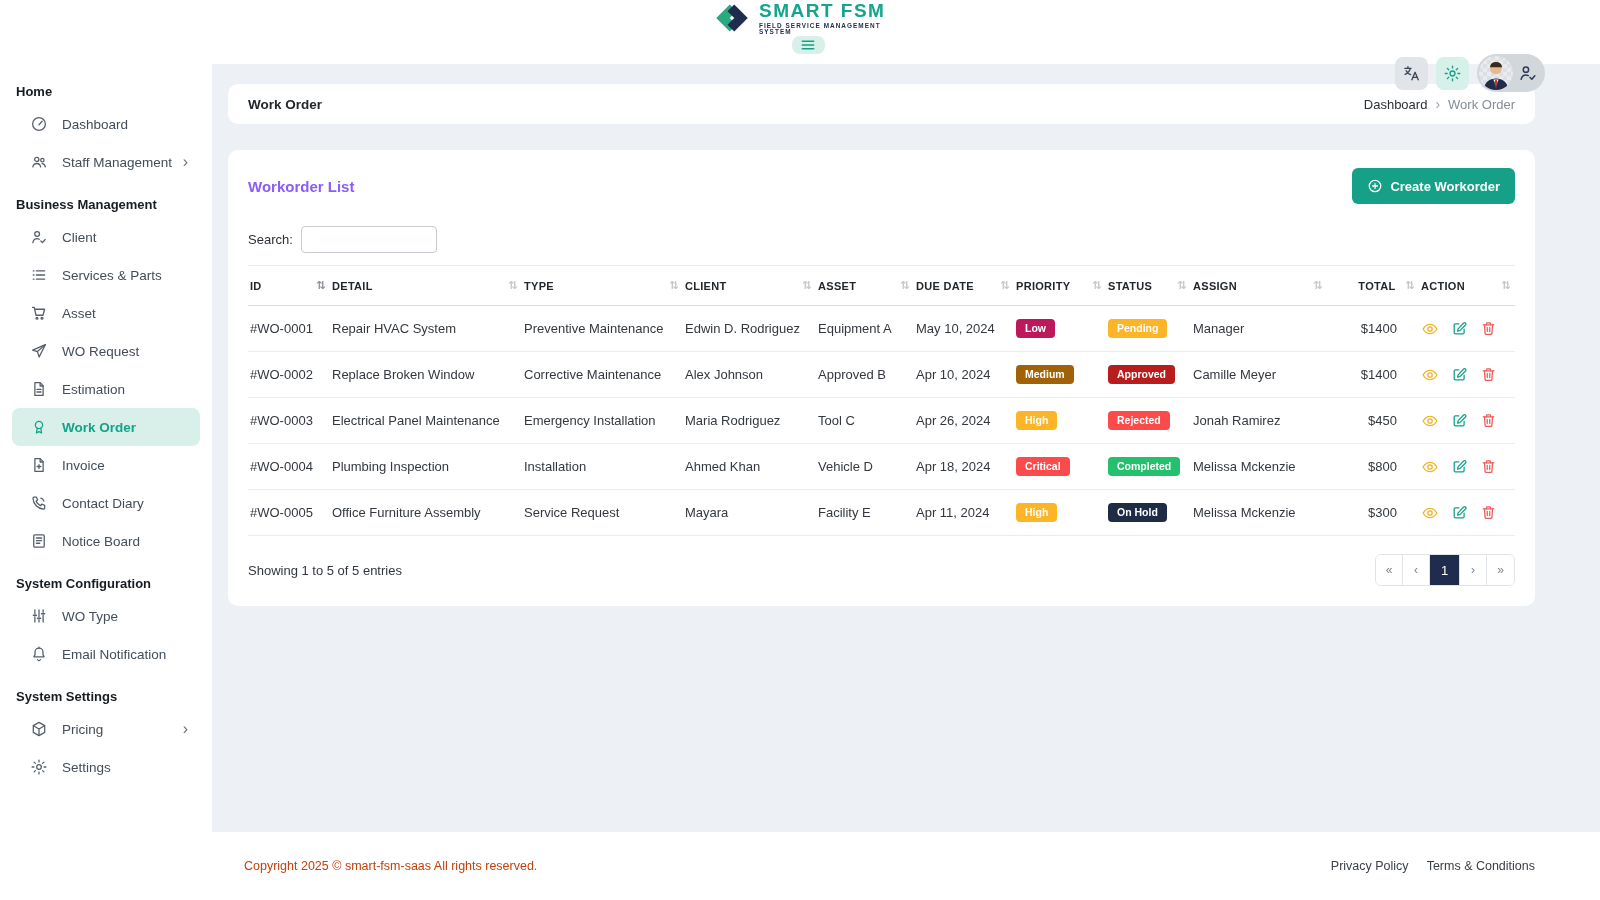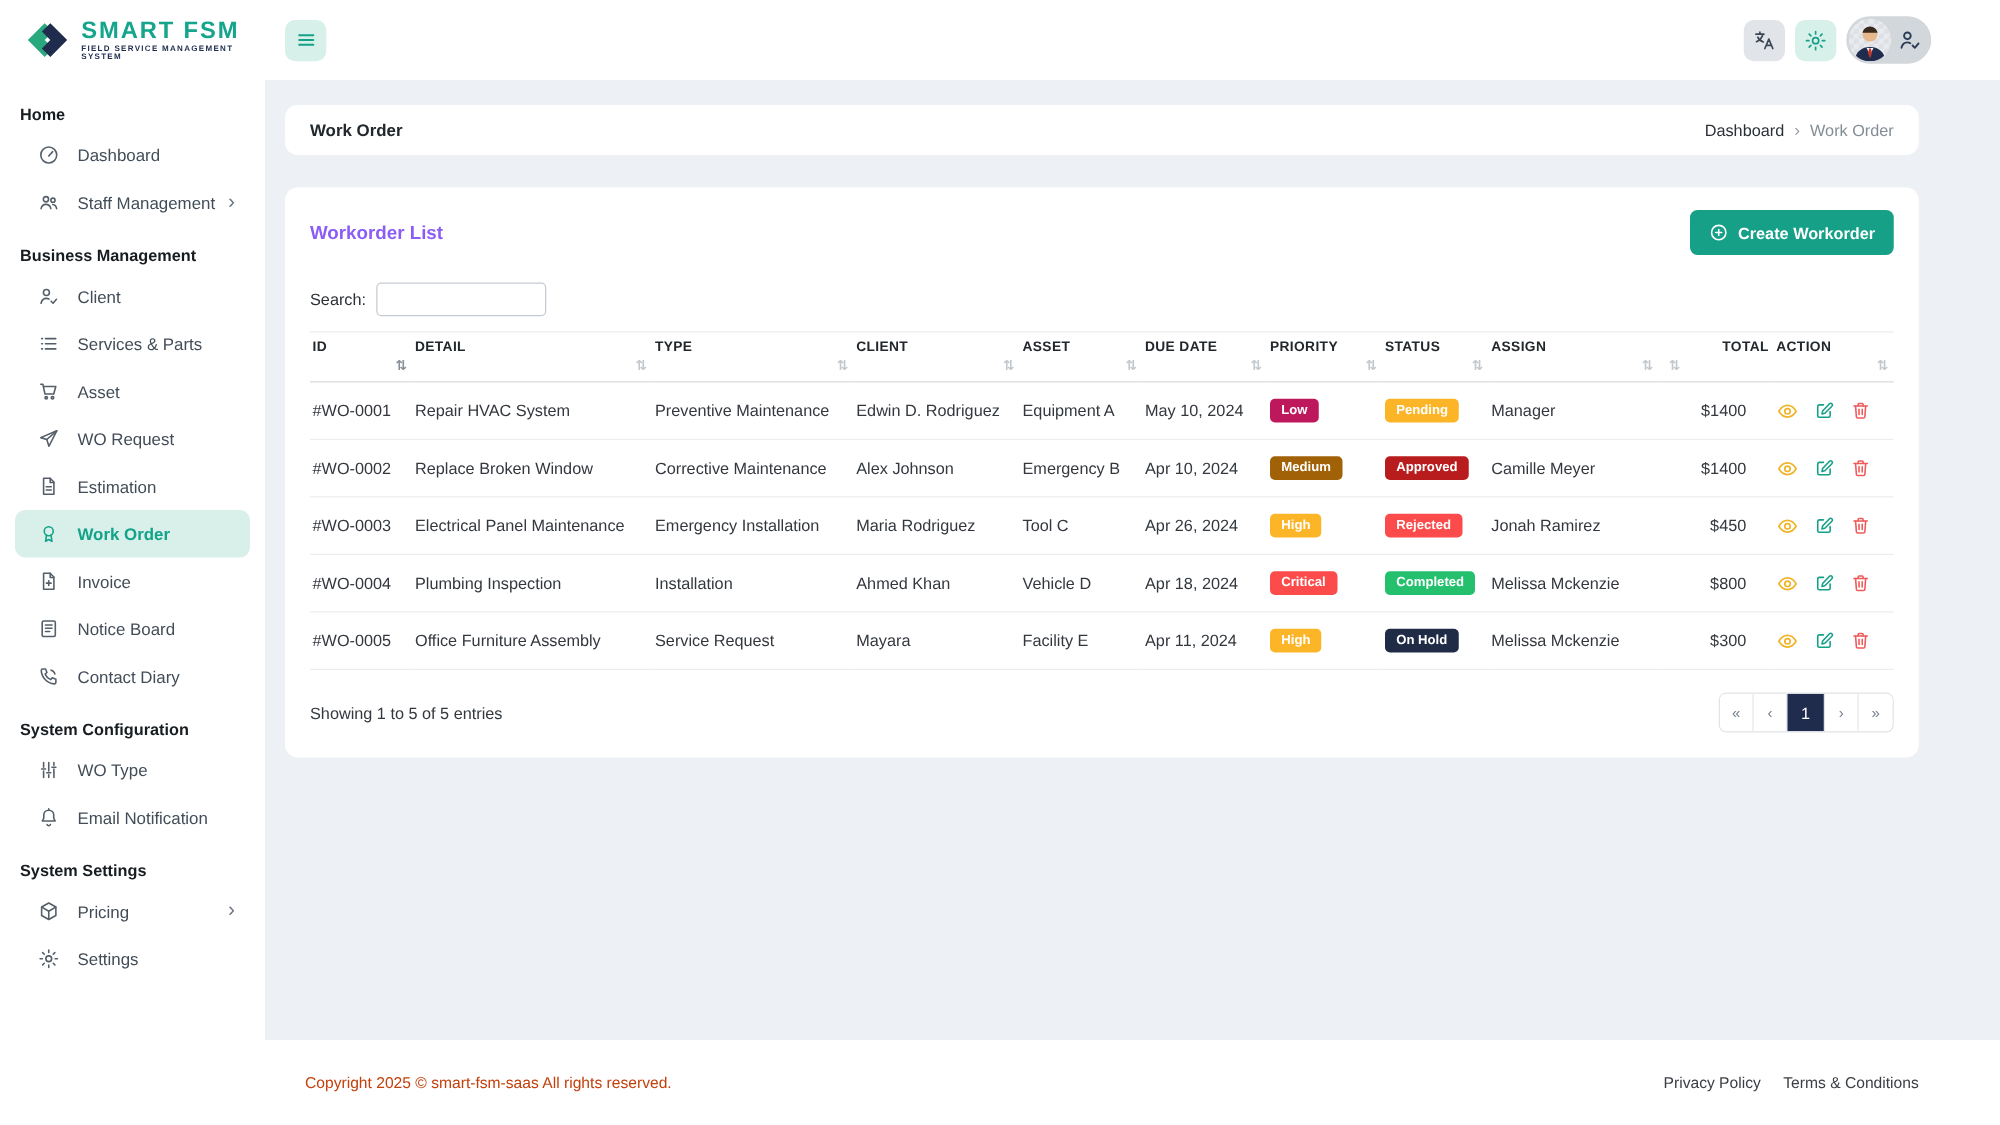--- a/index.html
+++ b/index.html
@@ -2,21 +2,21 @@
 <html><head>
 <meta charset="utf-8">
 <style>
   * { margin:0; padding:0; box-sizing:border-box; }
   html,body { width:1600px; height:900px; }
   body {
     font-family:"Liberation Sans","DejaVu Sans",sans-serif;
     background:#ffffff; position:relative; overflow:hidden; color:#2b3036;
   }
   
-  .topbar { position:absolute; top:0; left:0; right:0; height:64px; background:#fff; display:flex; align-items:center; z-index:3; }
+  .topbar { position:absolute; top:0; left:0; right:0; height:64px; background:#fff; display:flex; align-items:center; z-index:3;flex-direction:column; }
   .logo-block { width:212px; display:flex; align-items:center; padding-left:20px; gap:9px; flex-shrink:0; }
   .logo-mark { width:36px; height:36px; flex-shrink:0; }
   .logo-text-wrap { display:flex; flex-direction:column; line-height:1; }
   .logo-name { font-size:19px; font-weight:bold; color:#14a58c; letter-spacing:1.5px; }
   .logo-tagline { font-size:6.4px; color:#1f2c4e; letter-spacing:1.05px; margin-top:3px; font-weight:bold; }
   .hamburger-btn { width:33px; height:33px; border:none; border-radius:8px; background:#d7f0e9; color:#15a087; margin-left:16px; display:flex; align-items:center; justify-content:center; cursor:pointer; }
   .topbar-right { margin-left:auto; margin-right:55px; display:flex; align-items:center; gap:8px; }
   .top-icon-btn { width:33px; height:33px; border:none; border-radius:8px; background:#e1e5e9; color:#3c4654; display:flex; align-items:center; justify-content:center; cursor:pointer; }
   .top-icon-btn.teal { background:#d7f0e9; color:#15a087; }
   .profile-pill { height:38px; width:68px; border-radius:19px; background:#d2d7dc; border:none; display:flex; align-items:center; padding:2px; gap:5px; cursor:pointer; }
@@ -51,21 +51,21 @@
   .toolbar-row { display:flex; align-items:center; justify-content:space-between; margin-bottom:12px; }
   .export-group { display:inline-flex; background:#15a087; border-radius:6px; overflow:hidden; }
   .export-group button { height:31px; background:transparent; border:none; color:#fff; font-size:12.5px; font-weight:bold; padding:0 17px; cursor:pointer; font-family:inherit; display:flex; align-items:center; gap:7px; }
   .caret-down { width:0; height:0; border-left:4px solid transparent; border-right:4px solid transparent; border-top:4.5px solid #fff; display:inline-block; }
   .search-wrap { display:flex; align-items:center; gap:8px; }
   .search-label { font-size:13px; color:#2b3036; }
   .search-input { width:136px; height:27px; border:1px solid #c6cbd1; border-radius:4px; padding:0 8px; font-size:13px; font-family:inherit; outline:none; }
   
   table.wo-table { width:100%; border-collapse:collapse; table-layout:fixed; }
   .wo-table th { border-bottom:1px solid #d8dcdf; border-top:1px solid #e9ecee; height:40px; font-size:11px; font-weight:bold; color:#22272c; letter-spacing:.3px; text-align:left; padding:0 4px 0 2px; }
-  .th-inner { display:flex; gap:4px;flex-direction:column; }
+  .th-inner { display:flex; align-items:center; gap:4px; }
   .sort-icon { margin-left:auto; color:#c3c8cd; font-size:11px; line-height:1; flex-shrink:0; }
   .sort-icon.sorted { color:#8a9097; }
   .wo-table td { height:45px; border-bottom:1px solid #ebedef; font-size:13px; color:#33383e; padding:0 4px 0 2px; vertical-align:middle; }
   .w-id{width:82px} .w-detail{width:192px} .w-type{width:161px} .w-client{width:133px}
   .w-asset{width:98px} .w-due_date{width:100px} .w-priority{width:92px} .w-status{width:85px}
   .w-assign{width:136px} .w-total{width:92px} .w-action{width:96px}
   .th-total .th-label { margin-left:auto; } .th-total .sort-icon{ margin-left:6px; }
   td.cell-total { text-align:right; padding-right:22px; }
   .badge { display:inline-block; color:#fff; font-size:10.5px; font-weight:bold; padding:4px 9px; border-radius:4px; line-height:1; }
   .action-cell { display:flex; align-items:center; gap:12px; height:45px; }
@@ -202,31 +202,31 @@
     <div class="nav-item">
       <span class="nav-icon"><svg width="18" height="18" viewBox="0 0 24 24" fill="none" stroke="currentColor" stroke-width="1.7" stroke-linecap="round" stroke-linejoin="round">
           <path d="M6.5 3.5h7l4 4v13h-11z"></path>
           <path d="M13.5 3.5V8h4"></path>
           <path d="M12 11.5v5M9.5 14h5"></path>
         </svg></span>
       <span class="nav-label">Invoice</span>
     </div>
     <div class="nav-item">
       <span class="nav-icon"><svg width="18" height="18" viewBox="0 0 24 24" fill="none" stroke="currentColor" stroke-width="1.7" stroke-linecap="round" stroke-linejoin="round">
+          <path d="M5.2 4.2h3.4l1.5 3.8-2 1.7a11.8 11.8 0 0 0 5.9 5.9l1.8-2 3.8 1.5v3.4c0 .9-.8 1.7-1.7 1.6C10.4 19.5 4.5 13.6 4 6c0-1 .4-1.8 1.2-1.8z"></path>
+          <path d="M14.5 5.5c2 .5 3.5 2 4 4"></path>
+        </svg></span>
+      <span class="nav-label">Contact Diary</span>
+    </div>
+    <div class="nav-item">
+      <span class="nav-icon"><svg width="18" height="18" viewBox="0 0 24 24" fill="none" stroke="currentColor" stroke-width="1.7" stroke-linecap="round" stroke-linejoin="round">
           <rect x="5" y="3.8" width="14" height="16.5" rx="1.6"></rect>
           <path d="M8.5 8h7M8.5 11.5h7M8.5 15h4.5"></path>
         </svg></span>
       <span class="nav-label">Notice Board</span>
-    </div>
-    <div class="nav-item">
-      <span class="nav-icon"><svg width="18" height="18" viewBox="0 0 24 24" fill="none" stroke="currentColor" stroke-width="1.7" stroke-linecap="round" stroke-linejoin="round">
-          <path d="M5.2 4.2h3.4l1.5 3.8-2 1.7a11.8 11.8 0 0 0 5.9 5.9l1.8-2 3.8 1.5v3.4c0 .9-.8 1.7-1.7 1.6C10.4 19.5 4.5 13.6 4 6c0-1 .4-1.8 1.2-1.8z"></path>
-          <path d="M14.5 5.5c2 .5 3.5 2 4 4"></path>
-        </svg></span>
-      <span class="nav-label">Contact Diary</span>
     </div>
     <div class="nav-section-title">System Configuration</div>
     <div class="nav-item">
       <span class="nav-icon"><svg width="18" height="18" viewBox="0 0 24 24" fill="none" stroke="currentColor" stroke-width="1.7" stroke-linecap="round" stroke-linejoin="round">
           <path d="M6.5 4v5M6.5 13v7M12 4v9M12 17v3M17.5 4v3M17.5 11v9"></path>
           <path d="M4.4 11h4.2M9.9 15h4.2M15.4 9h4.2"></path>
         </svg></span>
       <span class="nav-label">WO Type</span>
     </div>
     <div class="nav-item">
@@ -391,21 +391,21 @@
                   </svg>
                 </button>
               </span>
             </td>
           </tr>
           <tr>
             <td class=""><span>#WO-0002</span></td>
             <td class=""><span>Replace Broken Window</span></td>
             <td class=""><span>Corrective Maintenance</span></td>
             <td class=""><span>Alex Johnson</span></td>
-            <td class=""><span>Emergency B</span></td>
+            <td class=""><span>Approved B</span></td>
             <td class=""><span>Apr 10, 2024</span></td>
             <td class=""><span class="badge" style="background:#a16207">Medium</span></td>
             <td class=""><span class="badge" style="background:#b91c1c">Approved</span></td>
             <td class=""><span>Camille Meyer</span></td>
             <td class="cell-total"><span>$1400</span></td>
             <td class="">
               <span class="action-cell">
                 <button class="icon-btn">
                   <svg width="18" height="18" viewBox="0 0 24 24" fill="none" stroke="#f0b429" stroke-width="1.8" stroke-linecap="round" stroke-linejoin="round">
                     <path d="M2.8 12S6.5 5.8 12 5.8 21.2 12 21.2 12 17.5 18.2 12 18.2 2.8 12 2.8 12z"></path>

